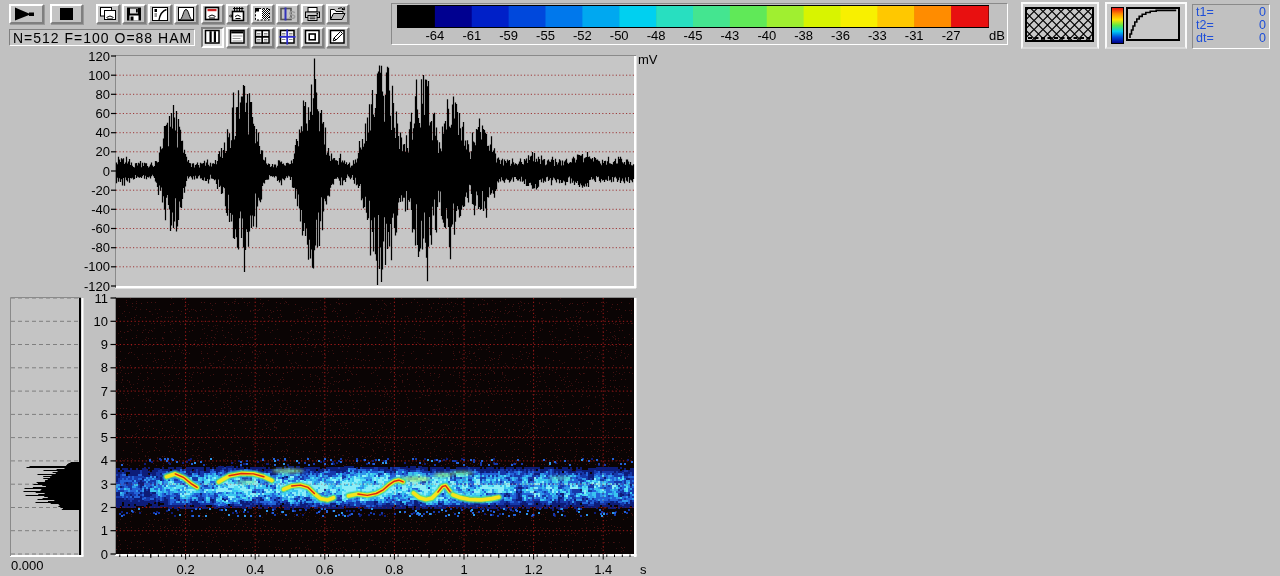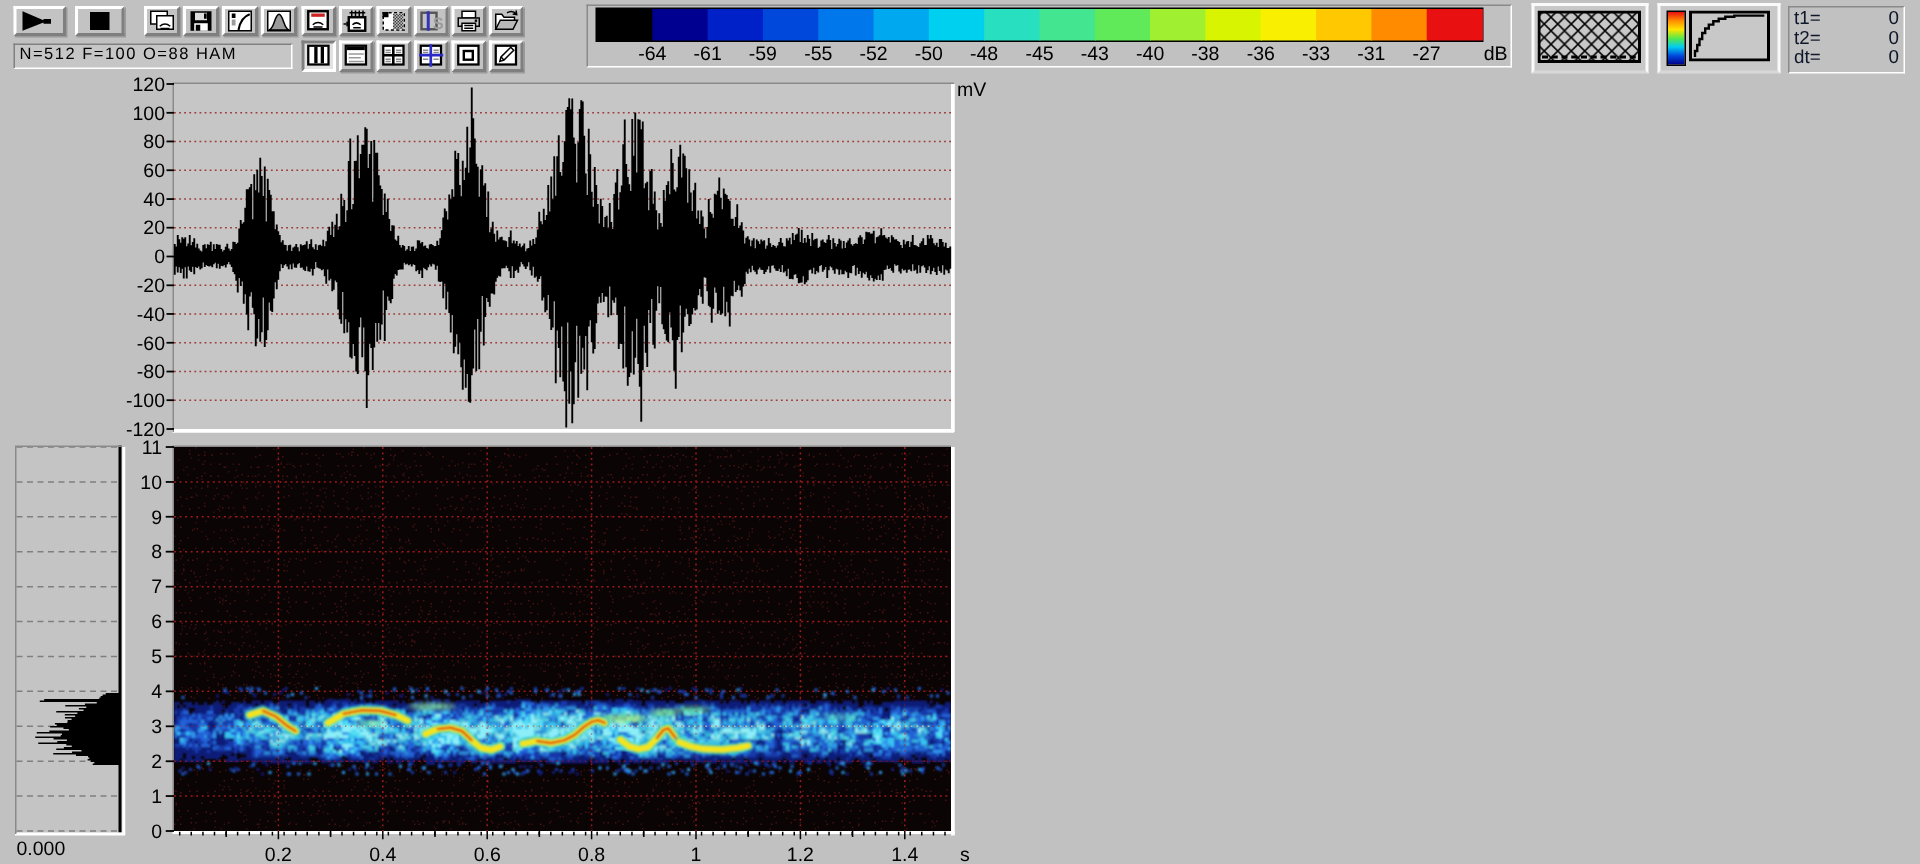--- a/index.html
+++ b/index.html
@@ -105,21 +105,21 @@
 </div>
 <div class="btn" style="left:326px;top:4px;width:19px;height:16px">
  <svg width="19" height="16" viewBox="0 0 19 16">
   <path d="M2.5 13.5 V3.5 h4 l1.5 2 h7 v2.5" fill="#fff" stroke="#000"></path>
   <path d="M2.5 13.5 L5.5 7.5 h11.5 L14 13.5 Z" fill="#b9b9b9" stroke="#000"></path>
   <path d="M10 2.5 q4 -2 6 1 M16 1 l0.5 2.8 L13.8 3.4" fill="none" stroke="#000"></path>
  </svg>
 </div>
 
 <div class="sunk" style="left:9px;top:29px;width:184px;height:15px;background:#c6c6c6"></div>
-<div class="abs t13" style="left:13px;top:29.8px;letter-spacing:1px;font-size:11px">N=512 F=100 O=88 HAM</div>
+<div class="abs t13" style="left:13px;top:29.8px;letter-spacing:1px;font-size:14px">N=512 F=100 O=88 HAM</div>
 
 <div class="btnp" style="left:201px;top:27px;width:19px;height:17px">
  <svg width="19" height="16" viewBox="0 0 19 16">
   <rect x="2.5" y="1.5" width="13.5" height="12.5" fill="#fff" stroke="#000" stroke-width="1.5"></rect>
   <rect x="6.5" y="2.2" width="2.2" height="11" fill="#000"></rect>
   <rect x="10.8" y="2.2" width="2.2" height="11" fill="#000"></rect>
  </svg>
 </div>
 <div class="btn" style="left:226px;top:27px;width:19px;height:17px">
  <svg width="19" height="16" viewBox="0 0 19 16">
@@ -207,21 +207,21 @@
 </svg>
 
 <div class="abs" style="left:1105px;top:2px;width:78px;height:43px;background:#c8c8c8;border:2px solid #fafafa;border-bottom-color:#d8d8d8"></div>
 <div class="abs" style="left:1111px;top:7px;width:11px;height:35px;background:linear-gradient(#e81010,#ff8c00,#ffe400,#58e848,#00ccf0,#0048dc,#000088);border:1px solid #000"></div>
 <svg class="abs" style="left:1126px;top:7px" width="54" height="34" viewBox="0 0 54 34">
  <rect x="1" y="1" width="52" height="32" fill="#c8c8c8" stroke="#000" stroke-width="2"></rect>
  <path d="M4 31 v-4 h1.5 v-4 h1.5 v-4 h1.8 v-4 h2 v-3 h2.4 v-2.6 h3 v-2.2 h3.6 v-1.7 h4.4 v-1.3 h6 v-0.8 h20" fill="none" stroke="#000" stroke-width="1.6"></path>
 </svg>
 
 <div class="abs" style="left:1192px;top:4px;width:76px;height:43px;border-top:1px solid #8a8a8a;border-left:1px solid #8a8a8a;border-right:1px solid #fff;border-bottom:1px solid #fff"></div>
-<div class="abs" style="left:1196px;top:6px;width:70px;font-size:12.5px;line-height:13.2px;color:#0f172a">
+<div class="abs" style="left:1196px;top:6px;width:70px;font-size:12.5px;line-height:13.2px;color:#1d4ed8">
  <div>t1=<span style="float:right">0</span></div>
  <div>t2=<span style="float:right">0</span></div>
  <div>dt=<span style="float:right">0</span></div>
 </div>
 
 <svg class="abs" style="left:0;top:48px" width="1280" height="528" viewBox="0 48 1280 528">
  <defs>
   <filter id="soft" x="-20%" y="-20%" width="140%" height="140%">
    <feGaussianBlur stdDeviation="0.7"></feGaussianBlur>
   </filter>

